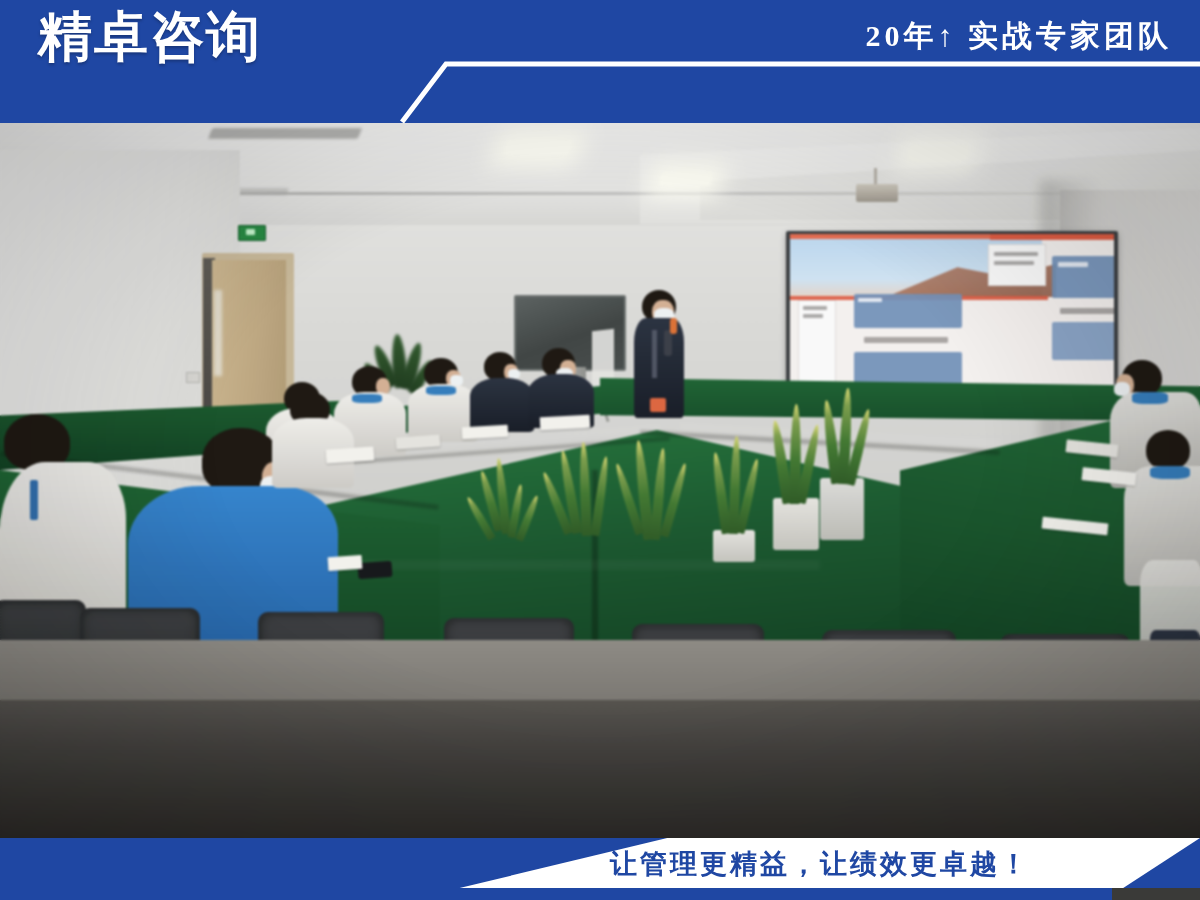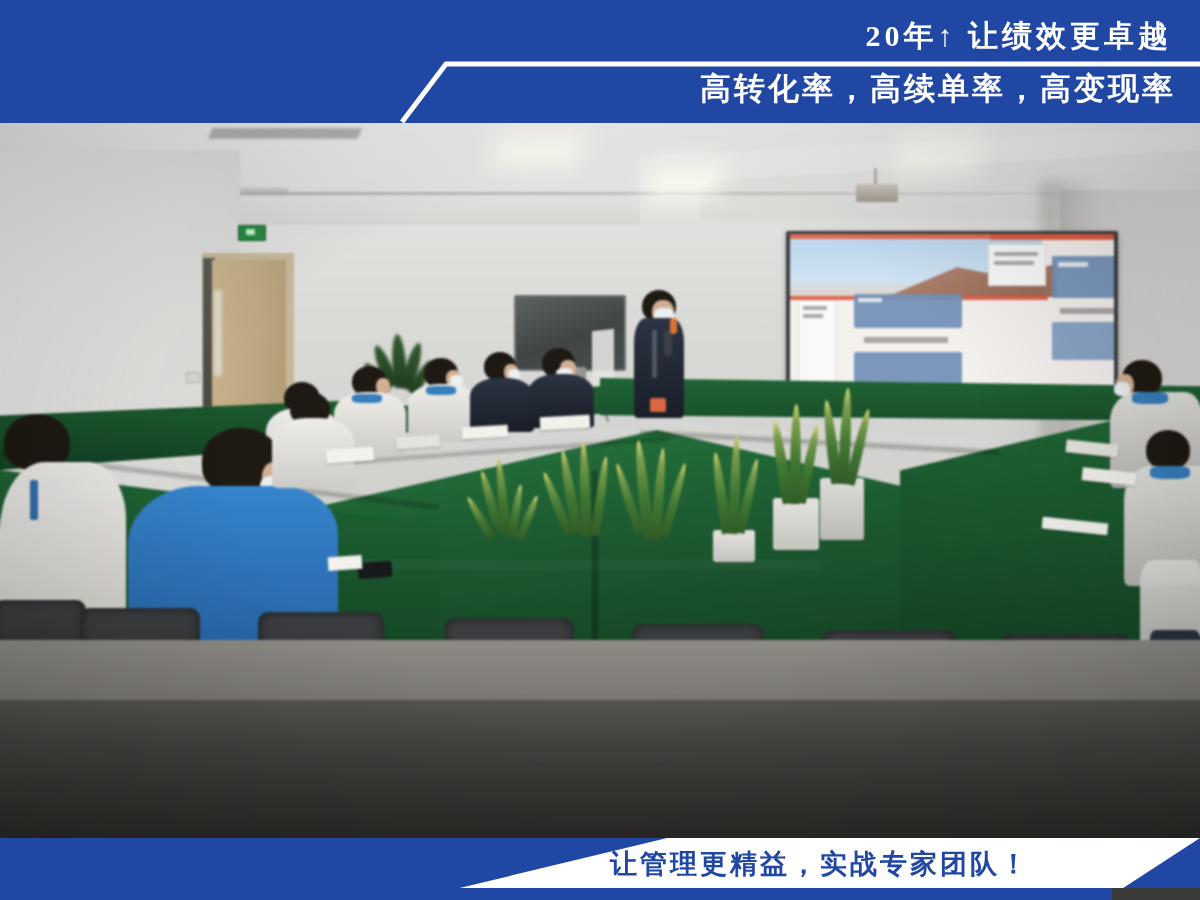--- a/index.html
+++ b/index.html
@@ -446,29 +446,29 @@
 
     <div class="floor"></div>
     <div class="floor-dark"></div>
 
     <div class="blurlayer"></div>
     <div class="vignette"></div>
   </div>
 
   <div class="hdr">
     <div class="hdr-logo">
-    </div>
-    <div class="hdr-line1">20年↑  让绩效更卓越</div>
-    <div class="hdr-line2">高转化率，高续单率，高变现率</div>
+      <div class="logo-cn">精卓咨询</div>
+    </div>
+    <div class="hdr-line1">20年↑  实战专家团队</div>
   </div>
   <svg class="hdr-rule" viewBox="0 0 800 66" preserveAspectRatio="none">
     <polyline points="2,64 46,6 800,6" fill="none" stroke="#ffffff" stroke-width="5"></polyline>
   </svg>
 
   <div class="ftr">
     <div class="ftr-blue"></div>
     <div class="ftr-white"></div>
-    <div class="ftr-right">让管理更精益，实战专家团队！</div>
+    <div class="ftr-right">让管理更精益，让绩效更卓越！</div>
     <div class="ftr-bottom"></div>
     <div class="ftr-bottom-dk"></div>
   </div>
 
 </div>
 
 </body></html>

